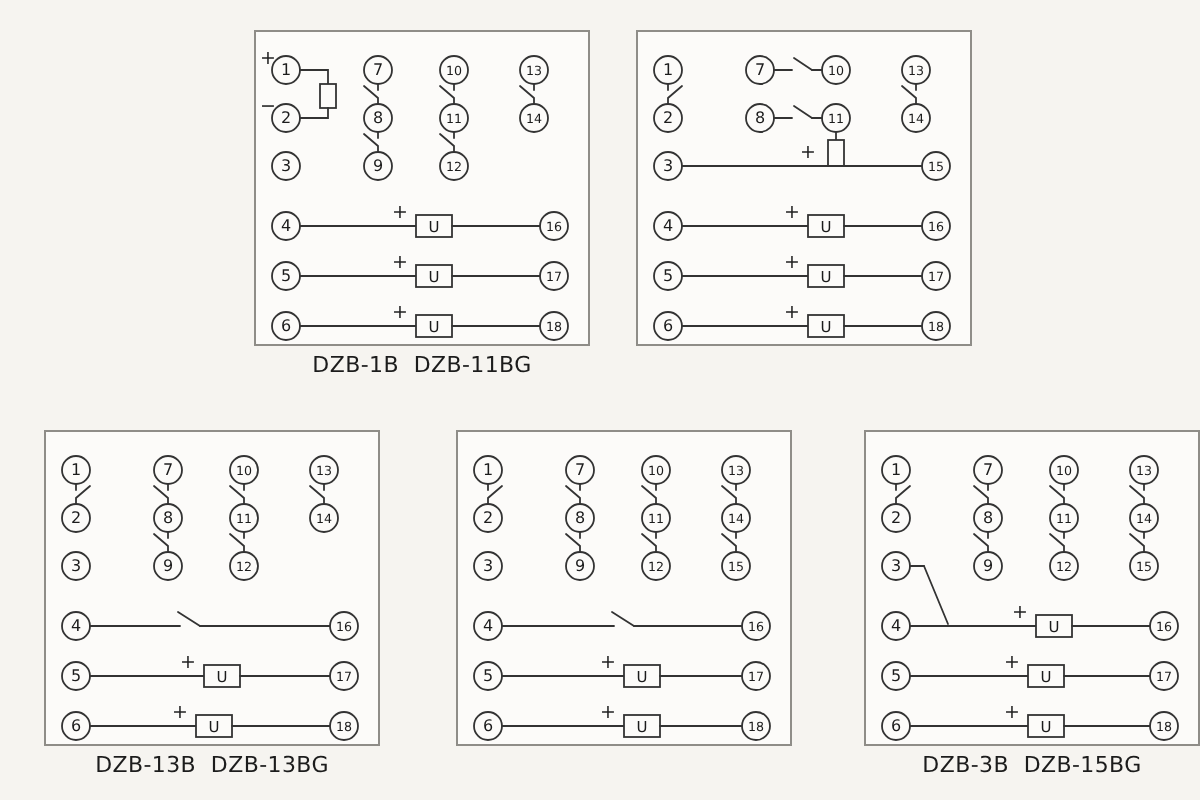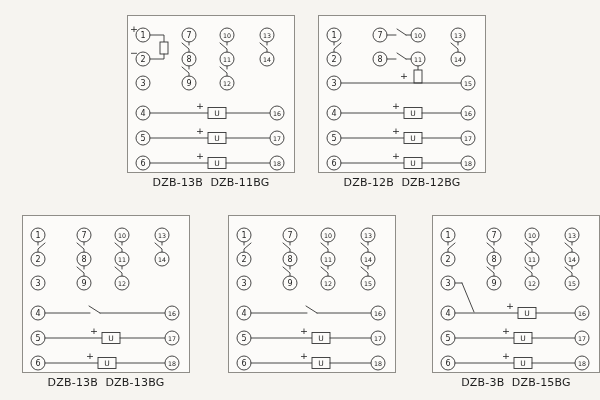--- a/index.html
+++ b/index.html
@@ -81,21 +81,21 @@
         <circle cx="150" cy="123" r="7" fill="#fcfbf9" stroke="#333333" stroke-width="0.9"></circle>
         <text x="150" y="125.6" text-anchor="middle" font-size="6.3" fill="#1c1c1c">17</text>
         <polyline points="23,148 81,148" fill="none" stroke="#333333" stroke-width="0.9" stroke-linecap="round"></polyline>
         <text x="73" y="144" text-anchor="middle" font-size="9.5" fill="#1c1c1c">+</text>
         <rect x="81" y="142.5" width="18" height="11" fill="#fcfbf9" stroke="#333333" stroke-width="0.9"></rect>
         <text x="90" y="151" text-anchor="middle" font-size="7.5" fill="#1c1c1c">U</text>
         <polyline points="99,148 143,148" fill="none" stroke="#333333" stroke-width="0.9" stroke-linecap="round"></polyline>
         <circle cx="150" cy="148" r="7" fill="#fcfbf9" stroke="#333333" stroke-width="0.9"></circle>
         <text x="150" y="150.6" text-anchor="middle" font-size="6.3" fill="#1c1c1c">18</text>
       </svg>
-    <div class="dlabel">DZB-13B  DZB-11BG</div>
+    <div class="dlabel">DZB-1B  DZB-11BG</div>
   </div>
 
   <div class="diagram" style="left: 318px; top: 15px; width: 168px;">
     <svg width="168" height="158" viewBox="0 0 168 158">
         <rect x="0.5" y="0.5" width="167" height="157" fill="#fcfbf9" stroke="#8f8d88" stroke-width="1"></rect>
         <circle cx="16" cy="20" r="7" fill="#fcfbf9" stroke="#333333" stroke-width="0.9"></circle>
         <text x="16" y="22.6" text-anchor="middle" font-size="8" fill="#1c1c1c">1</text>
         <circle cx="16" cy="44" r="7" fill="#fcfbf9" stroke="#333333" stroke-width="0.9"></circle>
         <text x="16" y="46.6" text-anchor="middle" font-size="8" fill="#1c1c1c">2</text>
         <polyline points="16,27 16,30" fill="none" stroke="#333333" stroke-width="0.9" stroke-linecap="round"></polyline>
@@ -149,21 +149,20 @@
         <circle cx="150" cy="123" r="7" fill="#fcfbf9" stroke="#333333" stroke-width="0.9"></circle>
         <text x="150" y="125.6" text-anchor="middle" font-size="6.3" fill="#1c1c1c">17</text>
         <polyline points="23,148 86,148" fill="none" stroke="#333333" stroke-width="0.9" stroke-linecap="round"></polyline>
         <text x="78" y="144" text-anchor="middle" font-size="9.5" fill="#1c1c1c">+</text>
         <rect x="86" y="142.5" width="18" height="11" fill="#fcfbf9" stroke="#333333" stroke-width="0.9"></rect>
         <text x="95" y="151" text-anchor="middle" font-size="7.5" fill="#1c1c1c">U</text>
         <polyline points="104,148 143,148" fill="none" stroke="#333333" stroke-width="0.9" stroke-linecap="round"></polyline>
         <circle cx="150" cy="148" r="7" fill="#fcfbf9" stroke="#333333" stroke-width="0.9"></circle>
         <text x="150" y="150.6" text-anchor="middle" font-size="6.3" fill="#1c1c1c">18</text>
       </svg>
-    <div class="dlabel">DZB-12B  DZB-12BG</div>
   </div>
 
   <div class="diagram" style="left: 22px; top: 215px; width: 168px;">
     <svg width="168" height="158" viewBox="0 0 168 158">
         <rect x="0.5" y="0.5" width="167" height="157" fill="#fcfbf9" stroke="#8f8d88" stroke-width="1"></rect>
         <circle cx="16" cy="20" r="7" fill="#fcfbf9" stroke="#333333" stroke-width="0.9"></circle>
         <text x="16" y="22.6" text-anchor="middle" font-size="8" fill="#1c1c1c">1</text>
         <circle cx="16" cy="44" r="7" fill="#fcfbf9" stroke="#333333" stroke-width="0.9"></circle>
         <text x="16" y="46.6" text-anchor="middle" font-size="8" fill="#1c1c1c">2</text>
         <polyline points="16,27 16,30" fill="none" stroke="#333333" stroke-width="0.9" stroke-linecap="round"></polyline>

